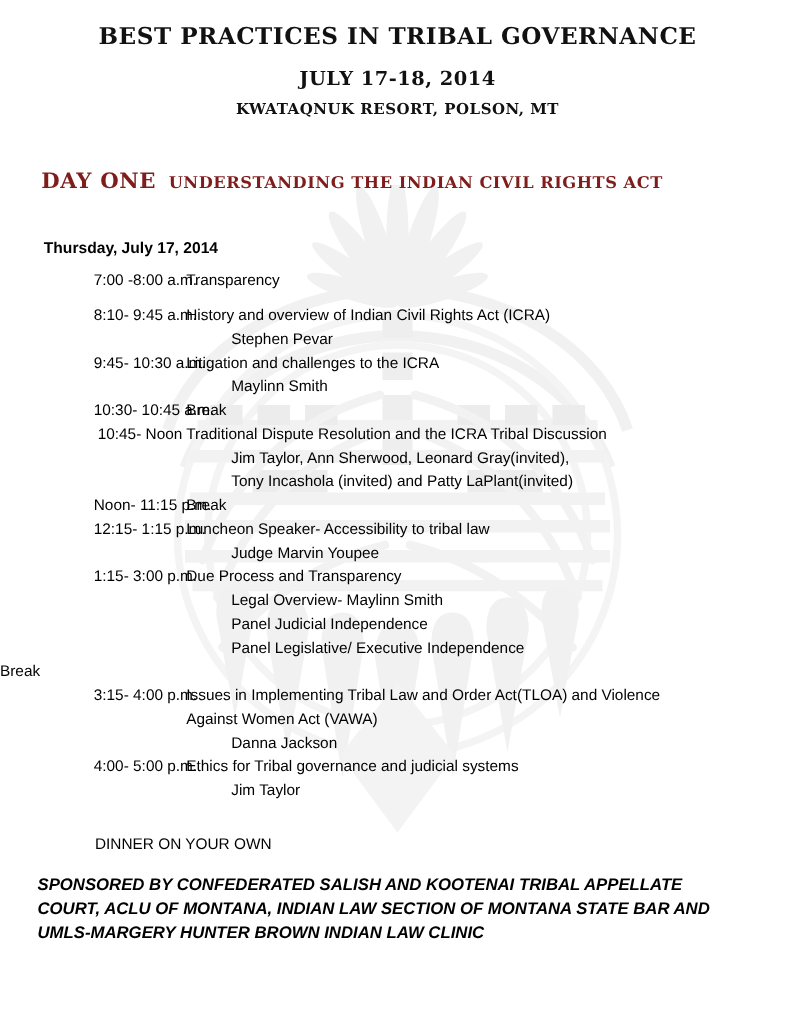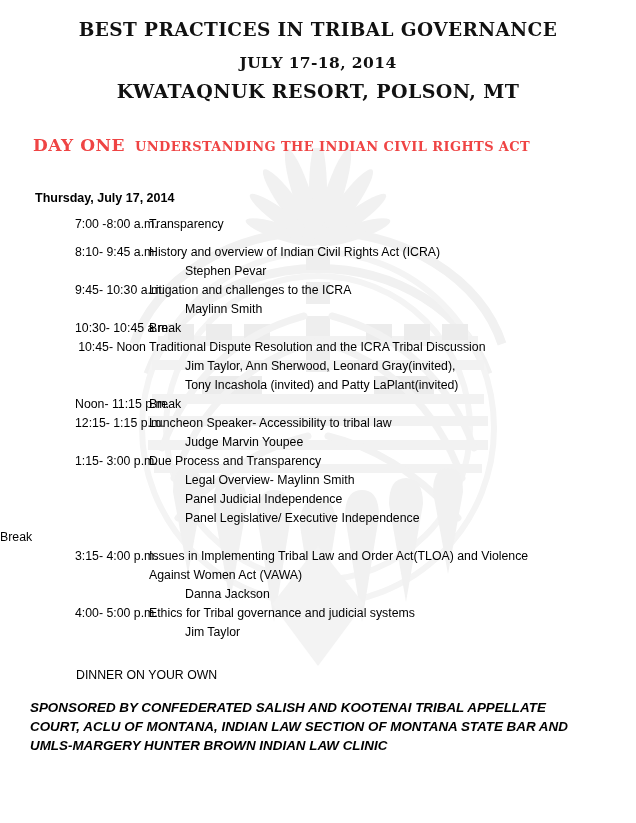--- a/index.html
+++ b/index.html
@@ -51,31 +51,31 @@
     font-size: 18.5px;
   }
   #title-dates {
     position: absolute;
     left: 0; right: 0; top: 53px;
     font-size: 15.5px;
   }
   #title-venue {
     position: absolute;
     left: 0; right: 0; top: 80px;
-    font-size: 19px;
+    font-size: 12px;
   }
 
   
   #day-heading {
     position: absolute;
     left: 33px;
     top: 135px;
     font-family: "DejaVu Serif", serif;
     font-weight: bold;
-    color: #ef4444;
+    color: #7f1d1d;
     white-space: nowrap;
   }
   #day-heading .day-label {
     font-size: 17px;
     letter-spacing: 0.5px;
   }
   #day-heading .day-topic {
     font-size: 13px;
     letter-spacing: 0.4px;
     padding-left: 10px;

